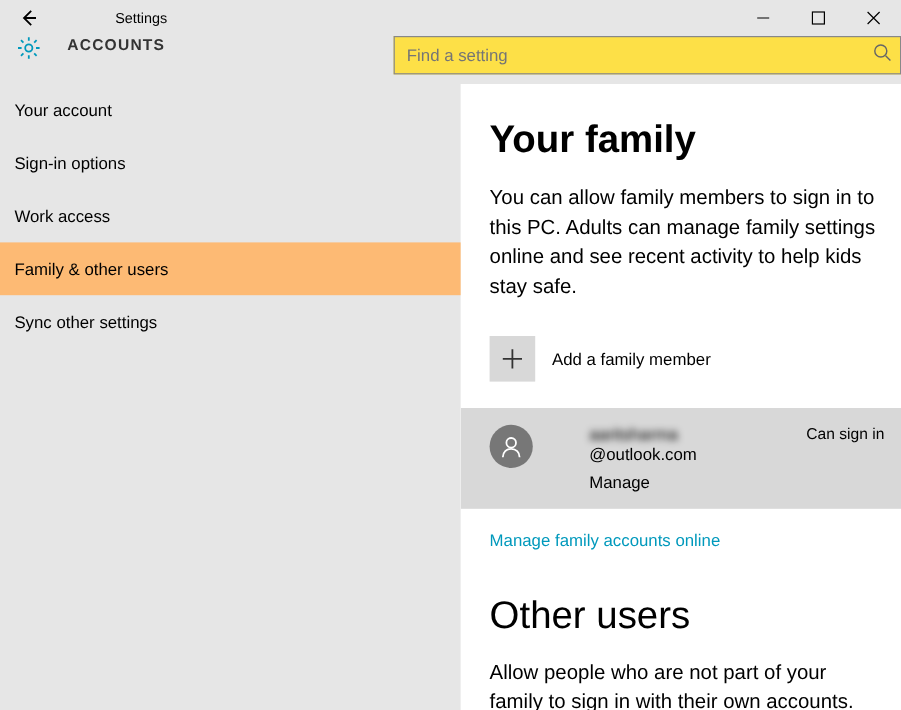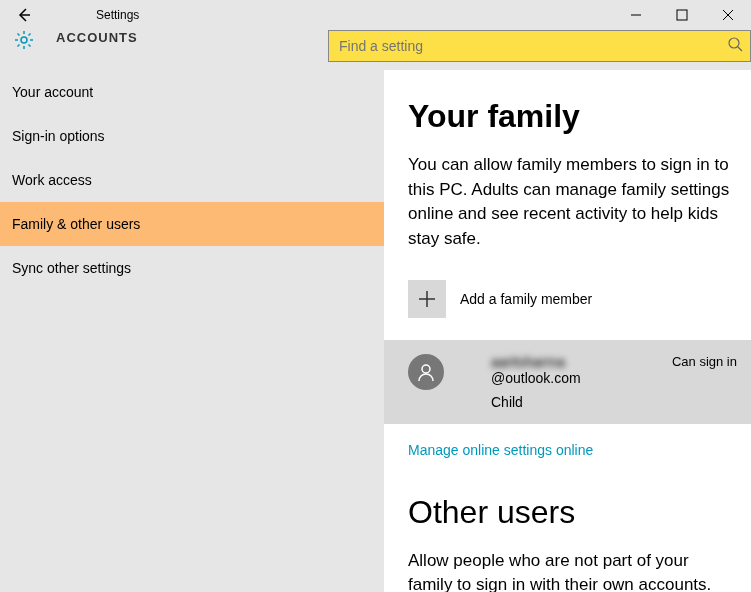--- a/index.html
+++ b/index.html
@@ -113,26 +113,26 @@
       <div class="avatar">
         <svg width="20" height="20" viewBox="0 0 20 20">
             <circle cx="10" cy="7" r="4" stroke="#fff" stroke-width="1.5" fill="none"></circle>
             <path d="M3 19c0-4 3-7 7-7s7 3 7 7" stroke="#fff" stroke-width="1.5" fill="none"></path>
           </svg>
       </div>
       <div class="member-info">
         <div class="member-email">
           <span class="blurred">aaritsharma</span><span>@outlook.com</span>
         </div>
-        <div class="member-role">Child</div>
+        <div class="member-role">Manage</div>
       </div>
       <div class="member-status">Can sign in</div>
     </div>
 
-    <a class="link">Manage online settings online</a>
+    <a class="link">Manage family accounts online</a>
 
     <h2>Other users</h2>
     <p class="desc">Allow people who are not part of your family to sign in with their own accounts. This won't add them to your family.</p>
 
     <div class="addrow">
       <div class="plusbox">
         <svg width="18" height="18" viewBox="0 0 18 18">
             <path d="M9 1v16M1 9h16" stroke="#333" stroke-width="1.5"></path>
           </svg>
       </div>

